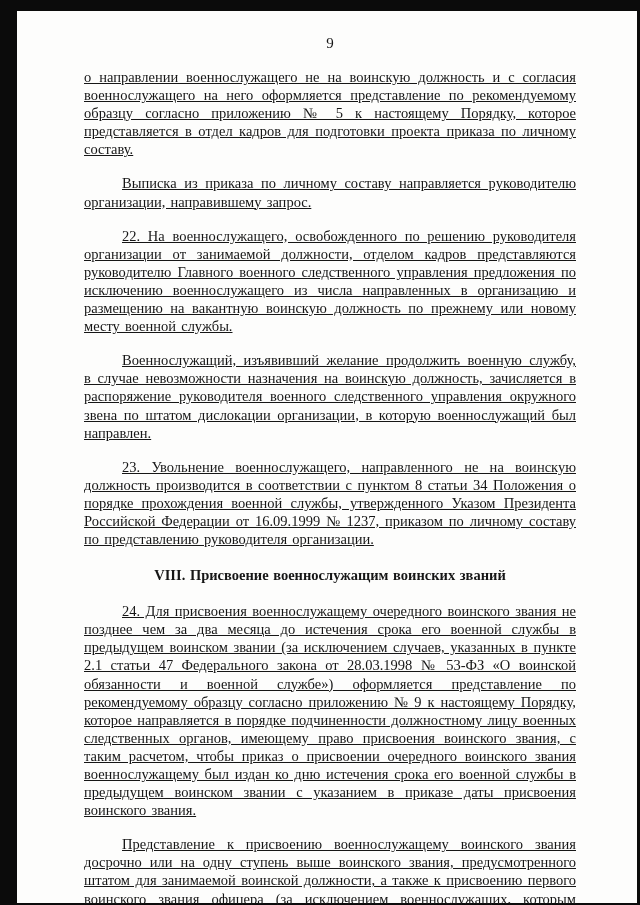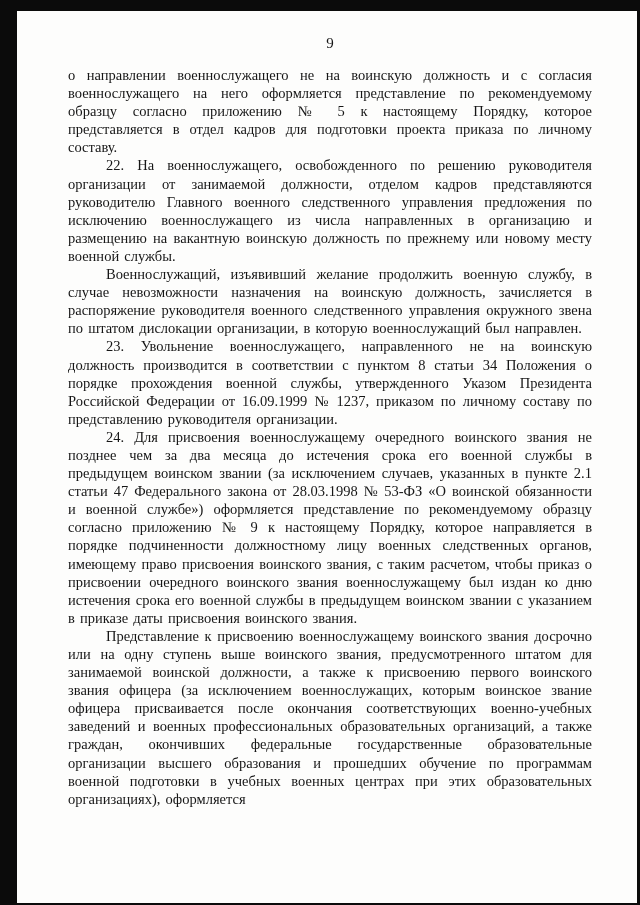--- a/index.html
+++ b/index.html
@@ -47,26 +47,27 @@
     right: 48px;
     top: 34px;
   }
   .page-num {
     text-align: center;
     font-size: 15px;
     line-height: 18px;
     margin: 0 0 14px 0;
   }
   .content p {
-    margin: 0;
+    margin: 16px;
     font-size: 14.5px;
     line-height: 18.1px;
     text-align: justify;
     text-indent: 38px;
     word-spacing: 1.5px;
+    text-decoration: underline;
   }
   .content p.no-indent {
     text-indent: 0;
   }
   .section-heading {
     margin: 18px 0 18px 0;
     font-size: 14.5px;
     line-height: 18px;
     font-weight: bold;
     text-align: center;
@@ -79,21 +80,23 @@
 <div class="page">
   <div class="bar-top"></div>
   <div class="bar-left"></div>
   <div class="bar-right"></div>
   <div class="bar-bottom"></div>
 
   <div class="content">
     <div class="page-num">9</div>
 
     <p class="no-indent">о направлении военнослужащего не на воинскую должность и с согласия военнослужащего на него оформляется представление по рекомендуемому образцу согласно приложению № 5 к настоящему Порядку, которое представляется в отдел кадров для подготовки проекта приказа по личному составу.</p>
+    <p>Выписка из приказа по личному составу направляется руководителю организации, направившему запрос.</p>
     <p>22. На военнослужащего, освобожденного по решению руководителя организации от занимаемой должности, отделом кадров представляются руководителю Главного военного следственного управления предложения по исключению военнослужащего из числа направленных в организацию и размещению на вакантную воинскую должность по прежнему или новому месту военной службы.</p>
     <p>Военнослужащий, изъявивший желание продолжить военную службу, в случае невозможности назначения на воинскую должность, зачисляется в распоряжение руководителя военного следственного управления окружного звена по штатом дислокации организации, в которую военнослужащий был направлен.</p>
     <p>23. Увольнение военнослужащего, направленного не на воинскую должность производится в соответствии с пунктом 8 статьи 34 Положения о порядке прохождения военной службы, утвержденного Указом Президента Российской Федерации от 16.09.1999 № 1237, приказом по личному составу по представлению руководителя организации.</p>
 
+    <div class="section-heading">VIII. Присвоение военнослужащим воинских званий</div>
 
     <p>24. Для присвоения военнослужащему очередного воинского звания не позднее чем за два месяца до истечения срока его военной службы в предыдущем воинском звании (за исключением случаев, указанных в пункте 2.1 статьи 47 Федерального закона от 28.03.1998 № 53-ФЗ «О воинской обязанности и военной службе») оформляется представление по рекомендуемому образцу согласно приложению № 9 к настоящему Порядку, которое направляется в порядке подчиненности должностному лицу военных следственных органов, имеющему право присвоения воинского звания, с таким расчетом, чтобы приказ о присвоении очередного воинского звания военнослужащему был издан ко дню истечения срока его военной службы в предыдущем воинском звании с указанием в приказе даты присвоения воинского звания.</p>
     <p>Представление к присвоению военнослужащему воинского звания досрочно или на одну ступень выше воинского звания, предусмотренного штатом для занимаемой воинской должности, а также к присвоению первого воинского звания офицера (за исключением военнослужащих, которым воинское звание офицера присваивается после окончания соответствующих военно-учебных заведений и военных профессиональных образовательных организаций, а также граждан, окончивших федеральные государственные образовательные организации высшего образования и прошедших обучение по программам военной подготовки в учебных военных центрах при этих образовательных организациях), оформляется</p>
   </div>
 </div>
 
 </body></html>

